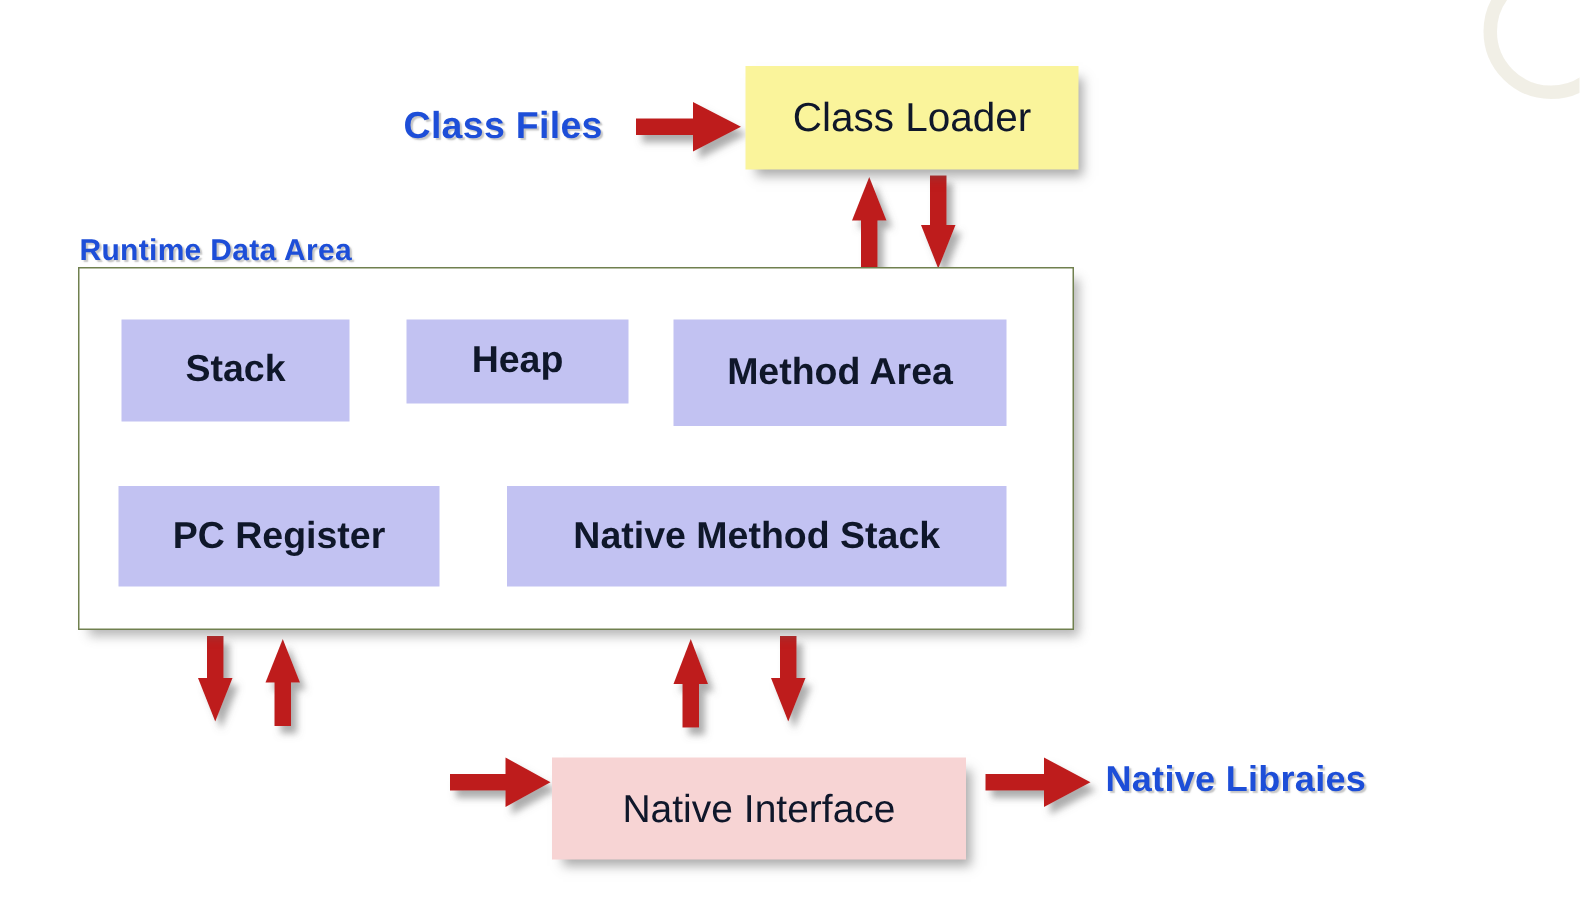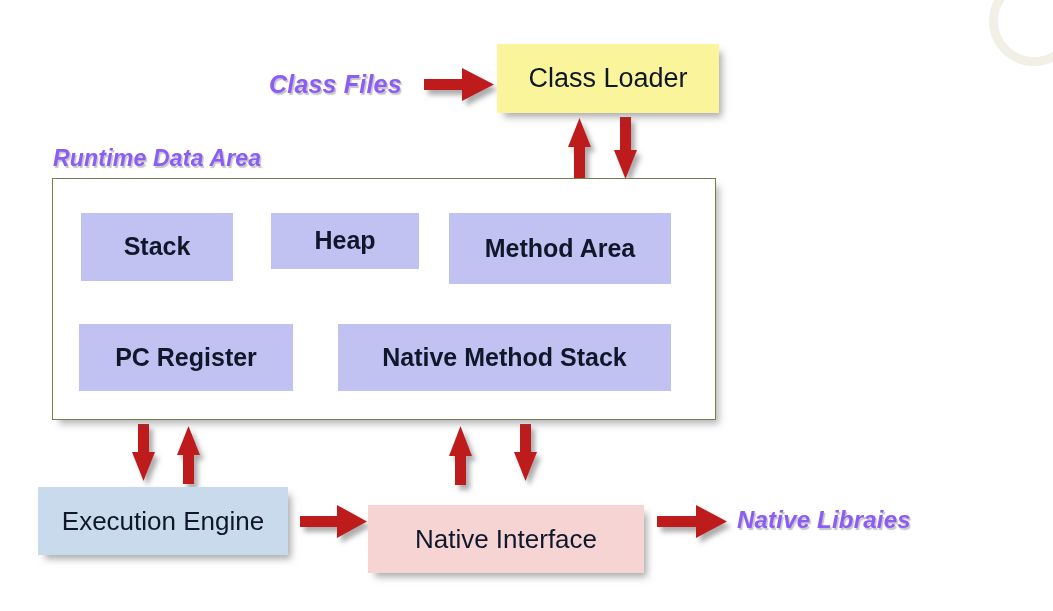--- a/index.html
+++ b/index.html
@@ -22,24 +22,23 @@
   .shadowed{
     box-shadow:5px 6px 7px -2px rgba(90,90,90,0.50);
   }
   .bold{font-weight:bold;text-align:center;}
   .plain{font-weight:normal;}
 
   
   .label{
     position:absolute;
     font-weight:bold;
-    color:#8b5cf6;
+    color:#1d4ed8;
     white-space:nowrap;
     text-shadow:1.5px 1.5px 1px rgba(150,150,150,0.55);
-    font-style:italic;
   }
 
   
   #rda-container{
     position:absolute;
     background:#ffffff;
     border:1.5px solid #70804f;
     box-sizing:border-box;
     box-shadow:5px 6px 7px -2px rgba(95,95,95,0.45);
   }
@@ -117,36 +116,35 @@
 
       <g>
         <rect x="657" y="516" width="46" height="11"></rect>
         <polygon points="696,505 727,521.5 696,538"></polygon>
       </g>
     </g>
   </svg>
 
   <div class="label" style="left:269px;top:70px;font-size:25px;letter-spacing:0.2px;">Class Files</div>
 
-  <div class="label" style="left:53px;top:145px;font-size:23px;letter-spacing:0.2px;">Runtime Data Area</div>
+  <div class="label" style="left:53px;top:156px;font-size:20px;letter-spacing:0.2px;">Runtime Data Area</div>
 
   <div class="label" style="left:737px;top:506px;font-size:24px;letter-spacing:0.2px;">Native Libraies</div>
 
   <div class="node shadowed plain" style="left:497px;top:44px;width:222px;height:69px;background:#faf49b;font-size:27px;">Class Loader</div>
 
   <div id="rda-container" style="left:52px;top:178px;width:664px;height:242px;">
 
     <div class="node bold" style="left:28px;top:34px;width:152px;height:68px;background:#c2c2f2;font-size:25px;">Stack</div>
 
     <div class="node bold" style="left:218px;top:34px;width:148px;height:56px;background:#c2c2f2;font-size:25px;">Heap</div>
 
     <div class="node bold" style="left:396px;top:34px;width:222px;height:71px;background:#c2c2f2;font-size:25px;">Method Area</div>
 
     <div class="node bold" style="left:26px;top:145px;width:214px;height:67px;background:#c2c2f2;font-size:25px;">PC Register</div>
 
     <div class="node bold" style="left:285px;top:145px;width:333px;height:67px;background:#c2c2f2;font-size:25px;">Native Method Stack</div>
   </div>
 
-  <div class="node shadowed plain" style="left:38px;top:487px;width:250px;height:68px;background:#c8daeb;font-size:26px;">Execution Engine</div>
 
   <div class="node shadowed plain" style="left:368px;top:487px;width:276px;height:68px;background:#f7d4d4;font-size:26px;margin-top:18px;">Native Interface</div>
 
 </div>
 
 </body></html>

